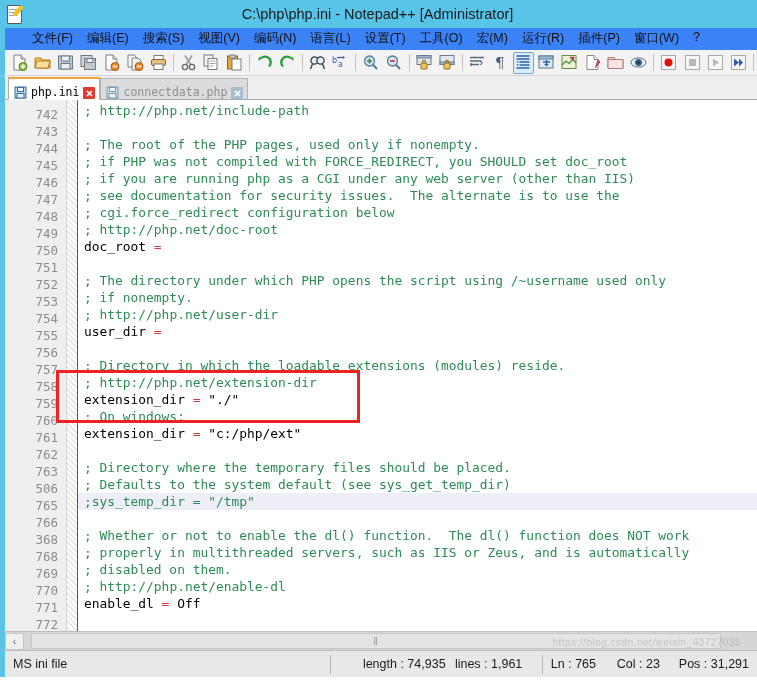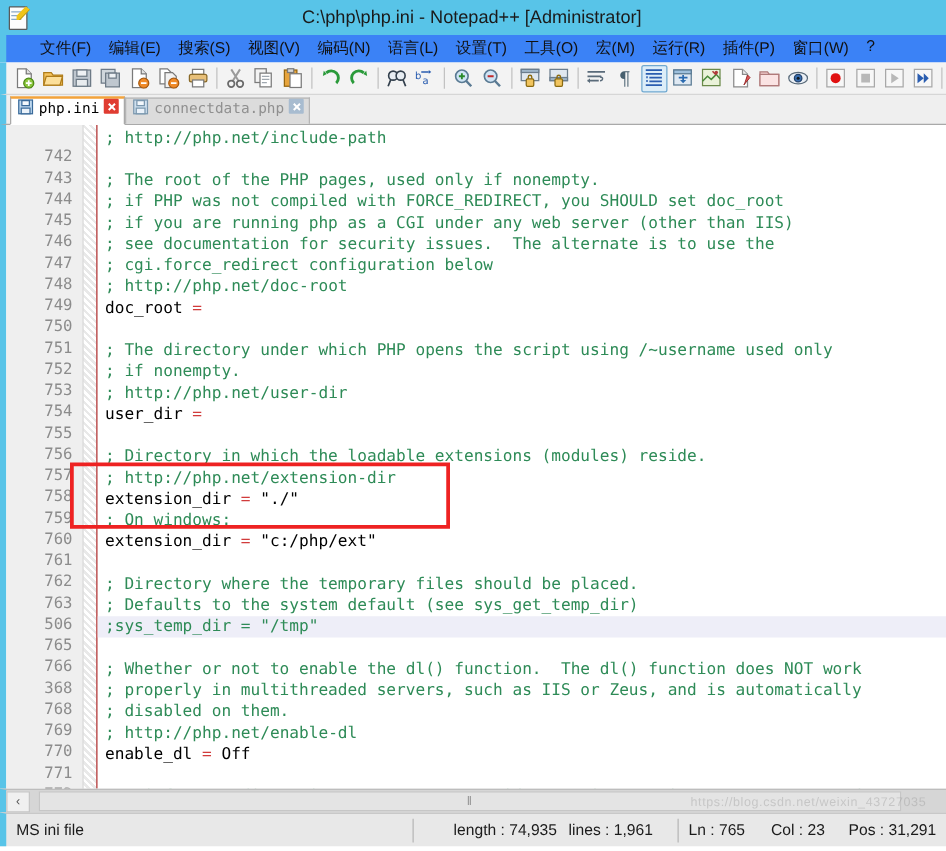--- a/index.html
+++ b/index.html
@@ -123,21 +123,21 @@
     border-left: 5px solid #58c4e8;
     display: flex;
     align-items: flex-end;
     padding-left: 3px;
     box-sizing: border-box;
     border-bottom: 1px solid #a9a9a9;
   }
   .tab {
     height: 21px;
     display: flex;
-    align-items: flex-start;
+    align-items: flex-end;
     padding: 0 4px 0 5px;
     font-family: "DejaVu Sans Mono", monospace;
     font-size: 11.5px;
     box-sizing: border-box;
     position: relative;
     margin-top: 12px;
   }
   .tab.active {
     background: #ffffff;
     border: 1px solid #a9a9a9;
@@ -179,21 +179,21 @@
     display: flex;
     background: #ffffff;
     border-left: 5px solid #58c4e8;
     box-sizing: border-box;
     overflow: hidden;
   }
   .gutter {
     width: 62px;
     background: #efefef;
     flex: 0 0 auto;
-    padding-top: 16px;
+    padding-top: 6px;
     box-sizing: border-box;
     border-right: 1px solid #d5d5d5;
   }
   .gutter .ln {
     height: 17px;
     line-height: 17px;
     text-align: right;
     padding-right: 8px;
     font-family: "DejaVu Sans Mono", monospace;
     font-size: 12.5px;

